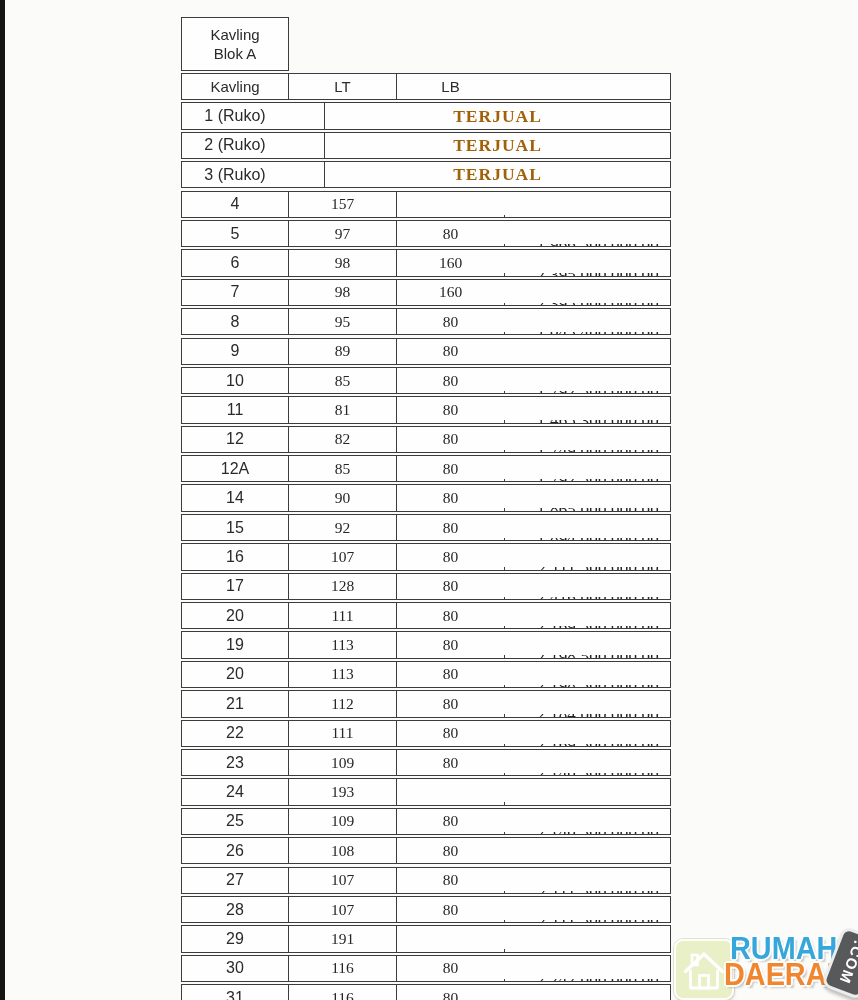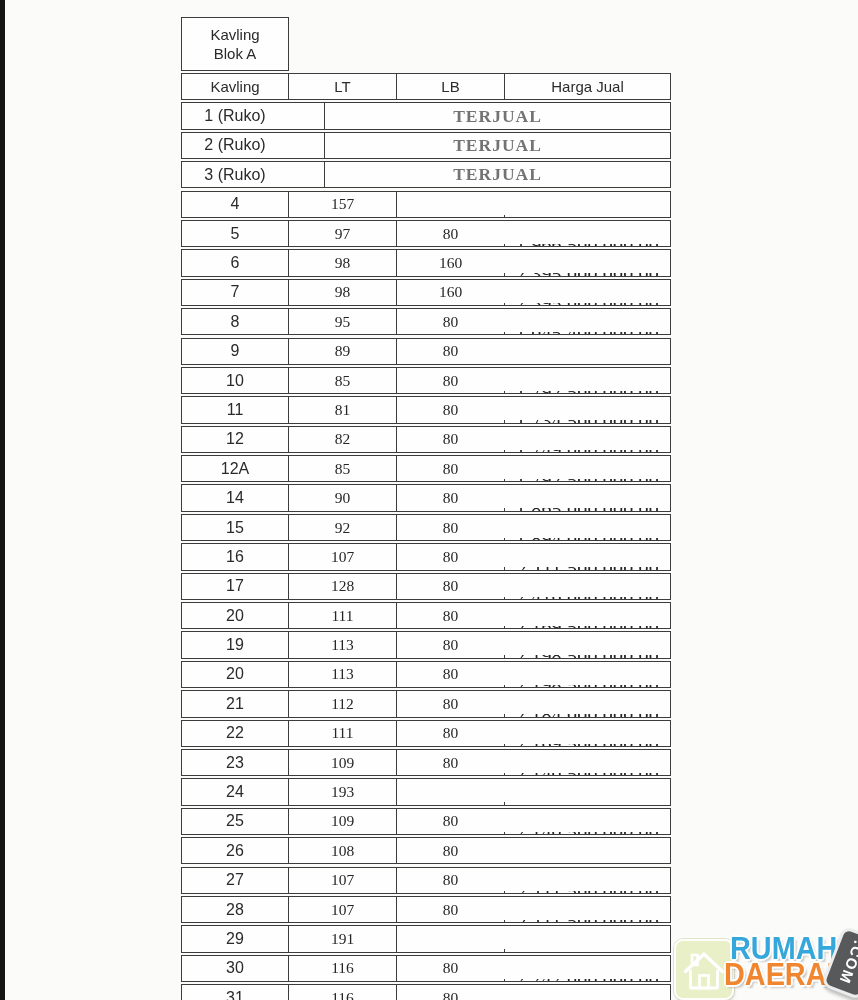--- a/index.html
+++ b/index.html
@@ -43,28 +43,28 @@
     overflow:hidden;
   }
   .c1 { width:106px; font-size:16px; }
   .c2 { width:108px; border-left:1.6px solid #3c3c3c;text-align:center; }
   .c3 { width:108px; border-left:1.6px solid #3c3c3c; }
   .c4 { width:166px; border-left:1.6px solid #3c3c3c; }
   .num {
     font-family:"Liberation Serif", serif;
     font-size:15.5px; color:#262626;
   }
-  .harga { justify-content:flex-end; padding-right:11px; font-size:20px; letter-spacing:0.2px;margin-top:23px; }
+  .harga { justify-content:flex-end; padding-right:11px; font-size:17px; letter-spacing:0.2px;margin-top:23px; }
   .hdr { font-family:"Liberation Sans", sans-serif; font-size:15px; color:#2c2c2c; justify-content:center; padding:0; }
   .cm {
     flex:1;
     border-left:1.6px solid #3c3c3c;
     font-family:"Liberation Serif", serif;
     font-weight:bold; font-size:17.5px;
-    letter-spacing:1px; color:#737373;margin-left:36px;
+    letter-spacing:1px; color:#a16207;margin-left:36px;
   }
   
   .logo { position:absolute; left:671px; top:929px; width:213px; height:71px; z-index:5; }
   .house-badge {
     position:absolute; left:3px; top:10px;
     width:56px; height:57px;
     background:rgba(228,236,184,0.78);
     border:2px solid rgba(255,255,255,0.95);
     border-radius:9px;
     box-shadow:0 0 0 1px rgba(175,185,120,0.35), 1px 2px 3px rgba(0,0,0,0.12);
@@ -113,21 +113,20 @@
 
   <div class="titlebox">
     <span>Kavling</span>
     <span>Blok A</span>
   </div>
 
   <div class="trow">
     <div class="cell c1 hdr">Kavling</div>
     <div class="cell c2 hdr">LT</div>
     <div class="cell c3 hdr">LB</div>
-    <div class="cell c4 hdr">Harga Jual</div>
   </div>
 
   <div>
       <div class="trow">
         <div class="cell c1">1 (Ruko)</div>
         <div class="cell cm">TERJUAL</div>
       </div>
       <div class="trow">
         <div class="cell c1">2 (Ruko)</div>
         <div class="cell cm">TERJUAL</div>
@@ -174,21 +173,21 @@
       <div class="trow">
         <div class="cell c1">10</div>
         <div class="cell c2 num">85</div>
         <div class="cell c3 num">80</div>
         <div class="cell c4 num harga">1,792,500,000.00</div>
       </div>
       <div class="trow">
         <div class="cell c1">11</div>
         <div class="cell c2 num">81</div>
         <div class="cell c3 num">80</div>
-        <div class="cell c4 num harga">1,734,500,000.00</div>
+        <div class="cell c4 num harga">1,465,300,000.00</div>
       </div>
       <div class="trow">
         <div class="cell c1">12</div>
         <div class="cell c2 num">82</div>
         <div class="cell c3 num">80</div>
         <div class="cell c4 num harga">1,749,000,000.00</div>
       </div>
       <div class="trow">
         <div class="cell c1">12A</div>
         <div class="cell c2 num">85</div>

